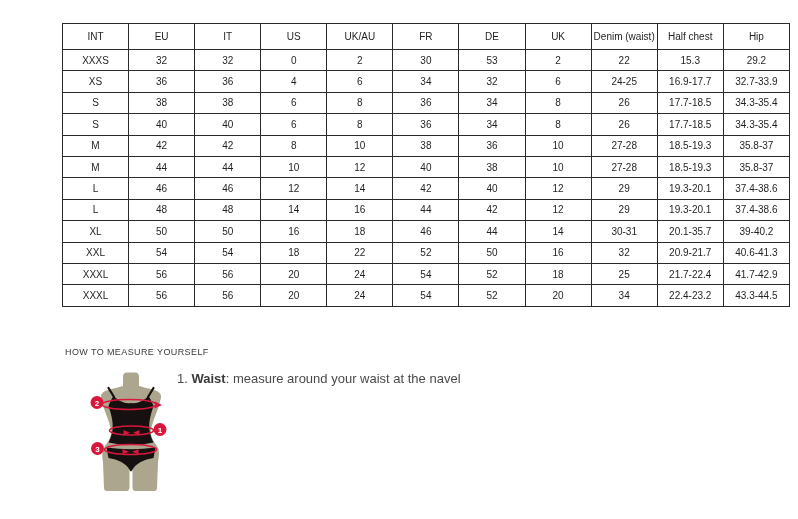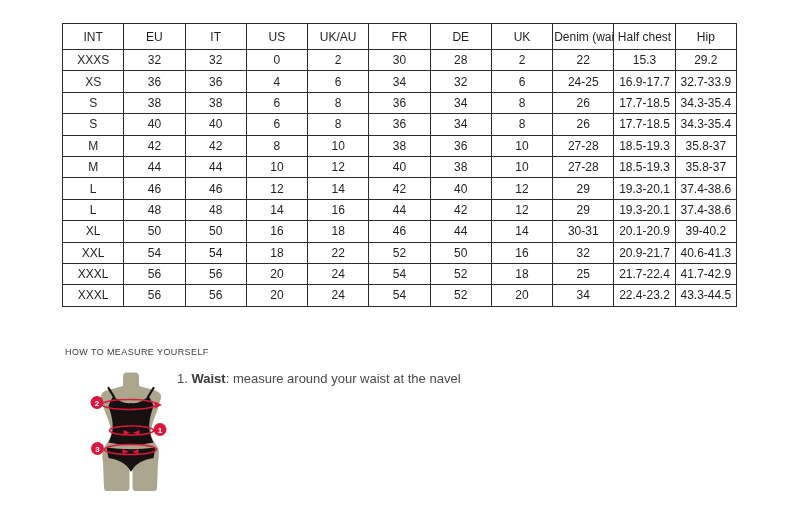--- a/index.html
+++ b/index.html
@@ -11,23 +11,23 @@
     --table_border:#2b2b2b;
     --table_text:#1f1f1f;
   }
   *{margin:0;padding:0;box-sizing:border-box;}
   html,body{width:798px;height:519px;background:#ffffff;overflow:hidden;
     font-family:"Liberation Sans",sans-serif;}
   .page{position:relative;width:798px;height:519px;background:#fff;}
 
   
   .size-table{
-    position:absolute;left:62px;top:23px;width:675px;
+    position:absolute;left:62px;top:23px;width:728px;
     border-collapse:collapse;table-layout:fixed;
-    font-size:12px;color:var(--table_text);
+    font-size:10px;color:var(--table_text);
   }
   .size-table th,.size-table td{
     border:1px solid var(--table_border);
     text-align:center;vertical-align:middle;
     padding:0 1px;white-space:nowrap;overflow:hidden;
     font-weight:400;
   }
   .size-table th{height:26px;}
   .size-table td{height:21.4px;}
 
@@ -74,21 +74,21 @@
         </tr>
     </thead>
     <tbody>
         <tr>
           <td>XXXS</td>
           <td>32</td>
           <td>32</td>
           <td>0</td>
           <td>2</td>
           <td>30</td>
-          <td>28</td>
+          <td>53</td>
           <td>2</td>
           <td>22</td>
           <td>15.3</td>
           <td>29.2</td>
         </tr>
         <tr>
           <td>XS</td>
           <td>36</td>
           <td>36</td>
           <td>4</td>
@@ -181,21 +181,21 @@
         <tr>
           <td>XL</td>
           <td>50</td>
           <td>50</td>
           <td>16</td>
           <td>18</td>
           <td>46</td>
           <td>44</td>
           <td>14</td>
           <td>30-31</td>
-          <td>20.1-20.9</td>
+          <td>20.1-35.7</td>
           <td>39-40.2</td>
         </tr>
         <tr>
           <td>XXL</td>
           <td>54</td>
           <td>54</td>
           <td>18</td>
           <td>22</td>
           <td>52</td>
           <td>50</td>

